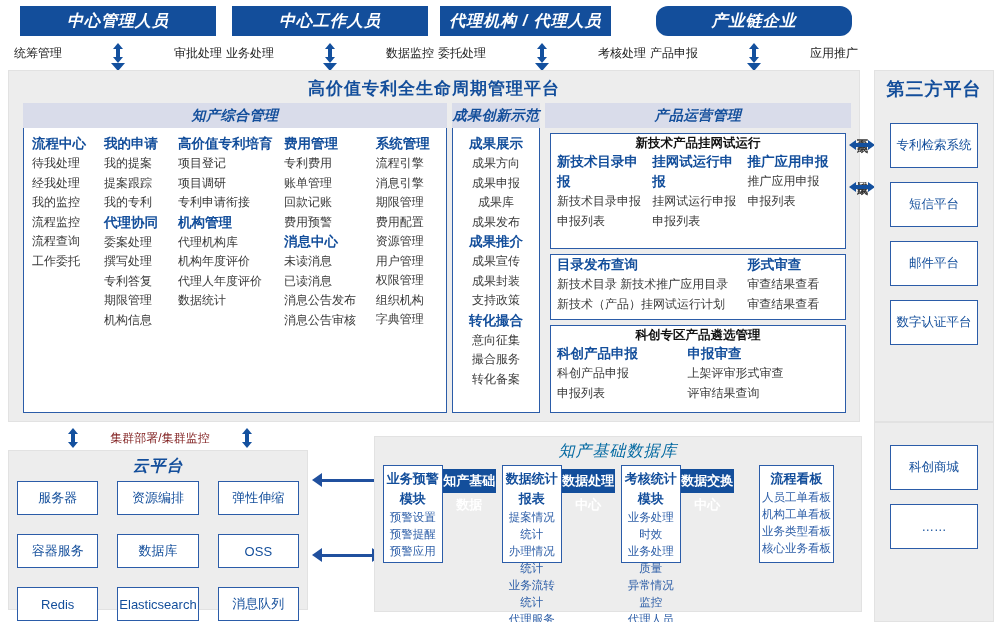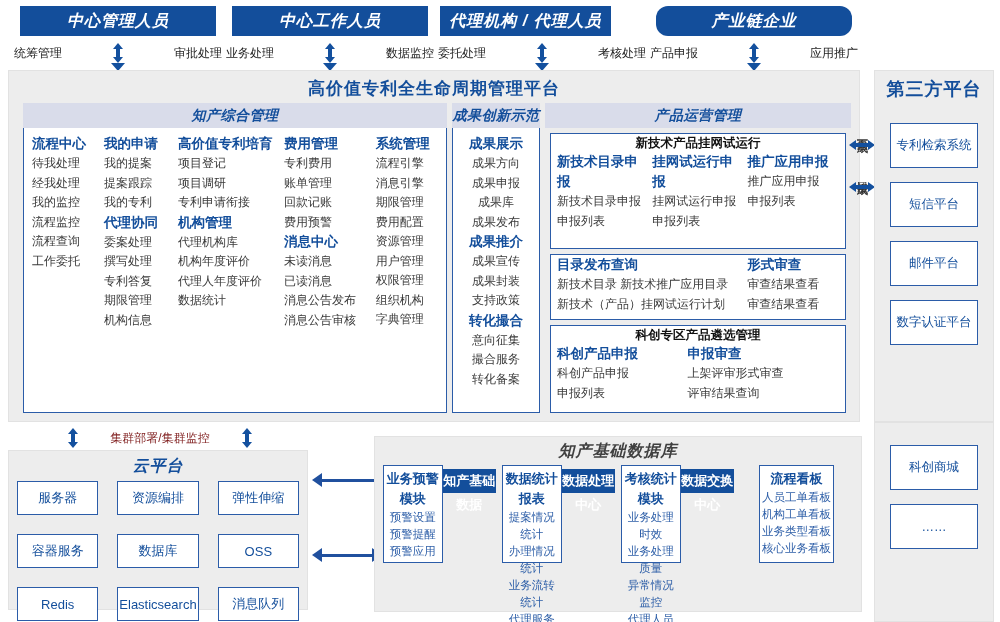--- a/index.html
+++ b/index.html
@@ -105,22 +105,22 @@
   .arrowL{position:absolute;left:312px;width:70px;height:14px;}
   .arrowL .shaft{position:absolute;top:50%;left:8px;right:0;height:3px;margin-top:-1.5px;background:#20509E;}
   .arrowL .headL{position:absolute;left:0;top:50%;transform:translateY(-50%);
         border-top:7px solid transparent;border-bottom:7px solid transparent;border-right:10px solid #20509E;}
   .arrowL .headR{position:absolute;right:0;top:50%;transform:translateY(-50%);
         border-top:7px solid transparent;border-bottom:7px solid transparent;border-left:10px solid #20509E;}
 
   
   .kbase{position:absolute;left:374px;top:436px;width:488px;height:176px;
         background:#EDEDED;border:1px solid #E2E2E2;box-sizing:border-box;}
-  .kbase-title{text-align:center;font-size:16px;font-weight:bold;font-style:italic;
-        color:#404040;padding:4px 0 3px;letter-spacing:1px;}
+  .kbase-title{text-align:center;font-size:16px;font-weight:normal;font-style:italic;
+        color:#0369a1;padding:4px 0 3px;letter-spacing:1px;}
   .kb-cols{display:flex;gap:6px;padding:0 8px;}
   .kb-col{flex:1;display:flex;flex-direction:row;justify-content:center;}
   .kb-card{background:#fff;border:1.3px solid #2B5CA8;box-sizing:border-box;
         padding:3px 2px 5px;height:98px;}
   .kb-h{text-align:center;font-size:13px;font-weight:bold;color:#134E9B;line-height:20px;}
   .kb-i{text-align:center;font-size:11.5px;color:#2E5FA8;line-height:17px;}
   .kb-foot{margin-top:4px;background:#134E9B;color:#fff;text-align:center;
         font-size:13px;font-weight:bold;height:24px;line-height:24px;}
 </style>
 </head>

